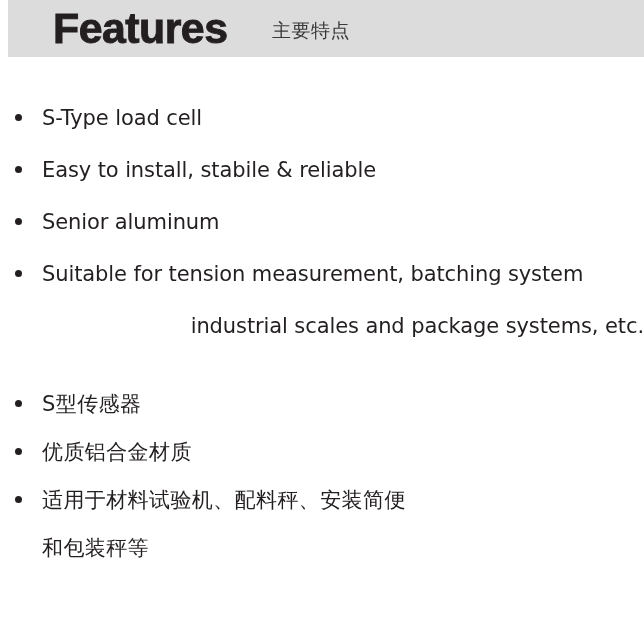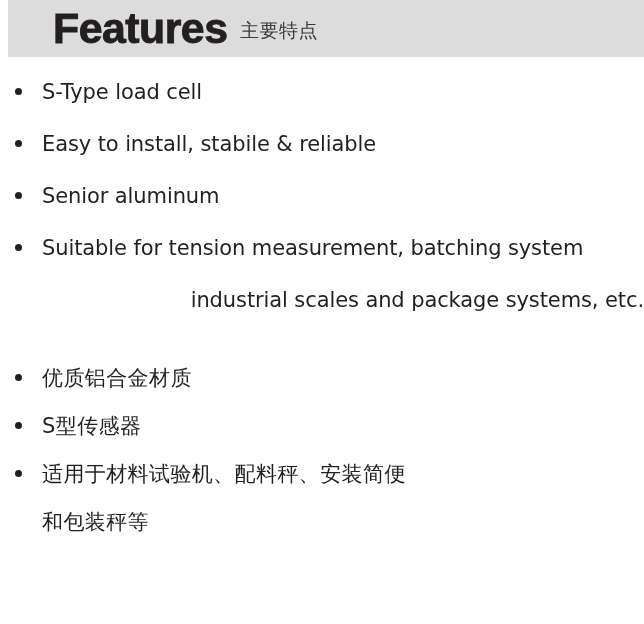--- a/index.html
+++ b/index.html
@@ -42,35 +42,35 @@
     line-height: 42px;
     letter-spacing: -0.5px;
     color: #231f20;
     white-space: nowrap;
     transform: scaleX(1.02);
     transform-origin: left center;
     -webkit-text-stroke: 0.9px #231f20;
   }
 
   .header-subtitle {
-    margin-left: 16px;
+    margin-left: 48px;
     font-family: "DejaVu Sans", "Liberation Sans", sans-serif;
     font-size: 19px;
     line-height: 19px;
     color: #3a3a3c;
     white-space: nowrap;
     letter-spacing: 0.5px;
     padding-top: 4px;
   }
 
   
   .content {
     position: absolute;
     left: 0;
-    top: 42px;
+    top: 68px;
     width: 644px;
   }
 
   .bullet-group {
     margin: 0;
     padding: 0;
     list-style: none;
   }
 
   .group-en {
@@ -169,26 +169,26 @@
         <span class="nowrap-clip">Suitable for tension measurement, batching system</span>
         <span class="cont-line nowrap-clip">industrial scales and package systems, etc.</span>
       </li>
 
     </ul>
 
     <ul class="bullet-group group-cn">
 
       <li class="bullet-item">
         <span class="dot"></span>
-        <span class="nowrap-clip">优质铝合金材质</span>
+        <span class="nowrap-clip">S型传感器</span>
       </li>
 
       <li class="bullet-item">
         <span class="dot"></span>
-        <span class="nowrap-clip">S型传感器</span>
+        <span class="nowrap-clip">优质铝合金材质</span>
       </li>
 
 
       <li class="bullet-item">
         <span class="dot"></span>
         <span class="nowrap-clip">适用于材料试验机、配料秤、安装简便</span>
         <span class="cont-line nowrap-clip">和包装秤等</span>
       </li>
 
     </ul>

